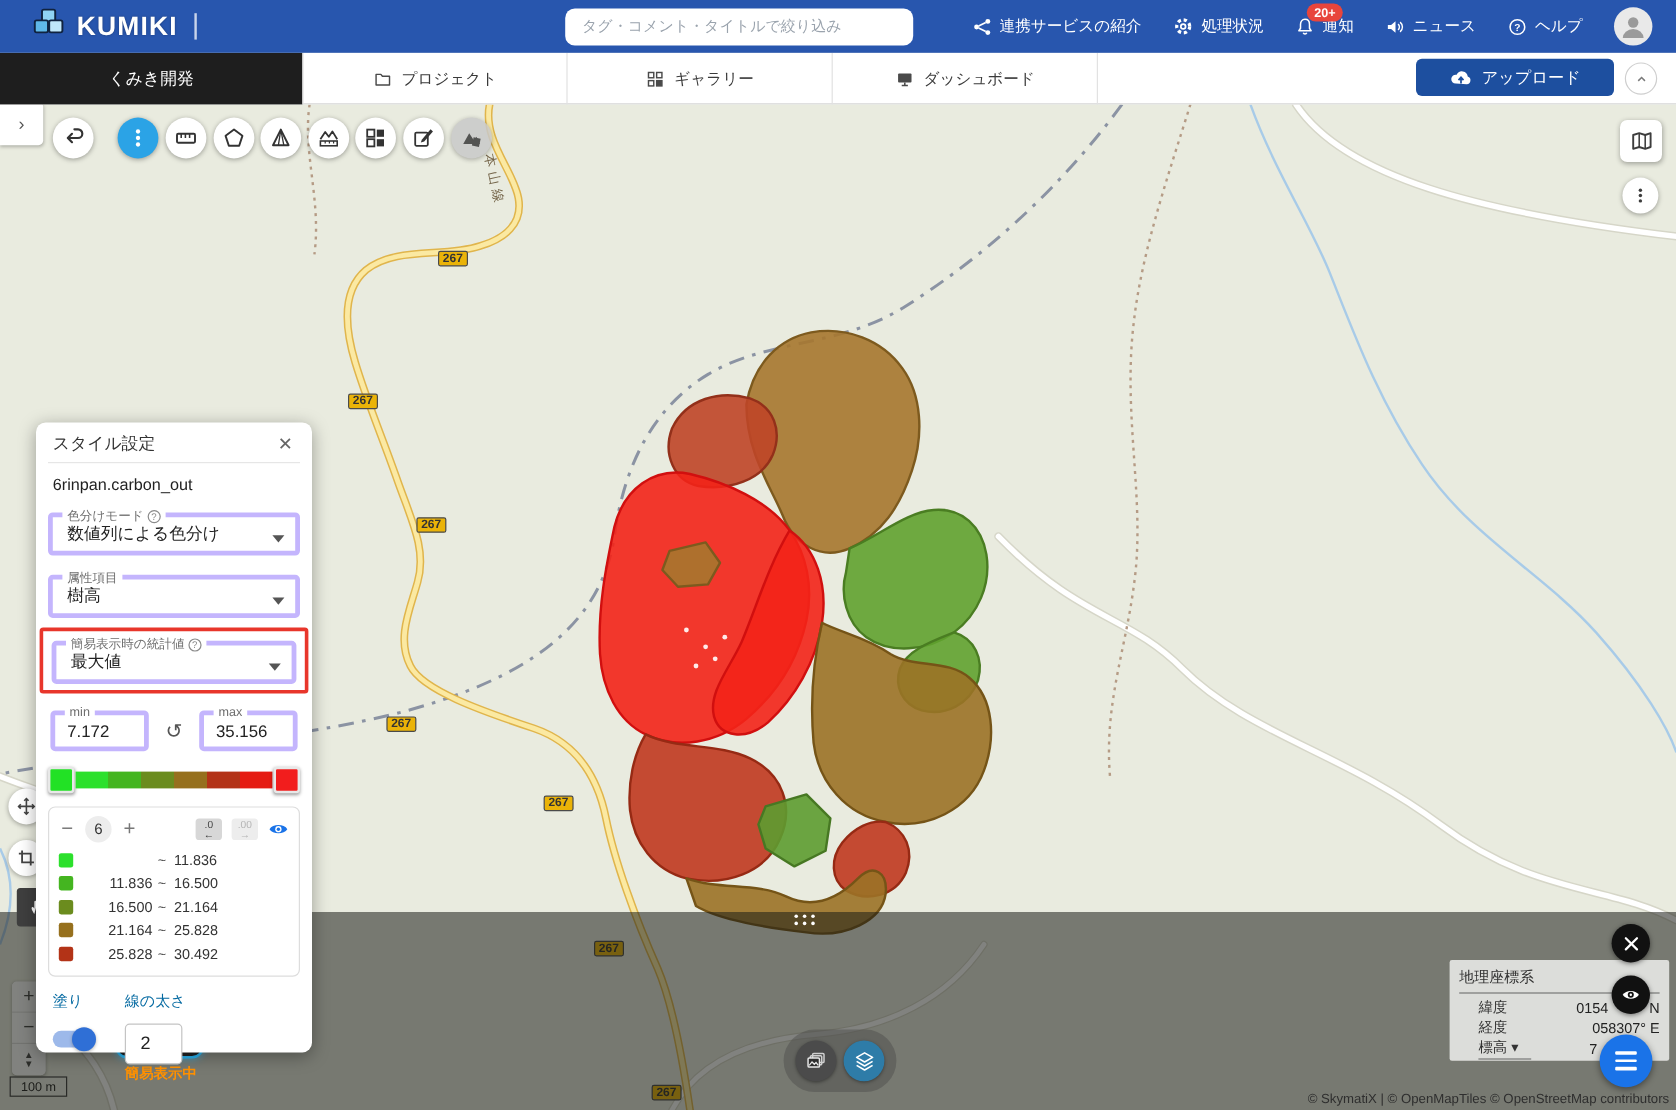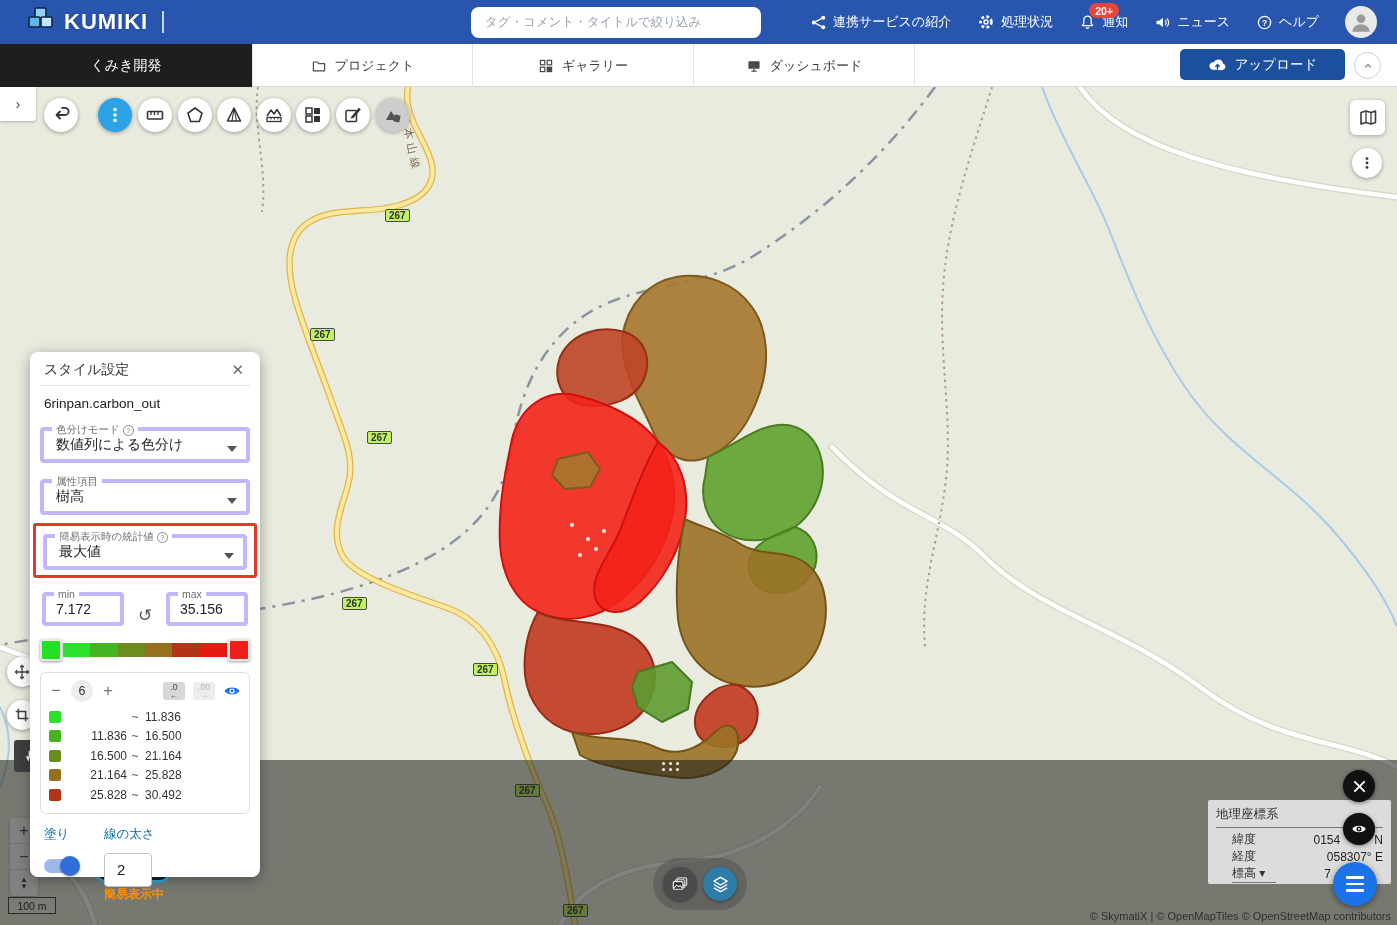--- a/index.html
+++ b/index.html
@@ -25,21 +25,21 @@
   .workspace-tab { width:252px; height:43px; background:#1e1e1e; color:#fff; font-size:14px; display:flex; align-items:center; justify-content:center; }
   .nav-tabs { display:flex; }
   .nav-tab { width:221px; height:43px; display:flex; align-items:center; justify-content:center; gap:8px; font-size:13px; color:#3a3a3a; border-right:1px solid #e2e2e2; cursor:pointer; }
   .nav-tab:first-child { border-left:1px solid #e2e2e2; }
   .upload-btn { position:absolute; left:1180px; top:5px; width:165px; height:31px; background:#1d4f9f; color:#fff; border:none; border-radius:5px; font-size:13.5px; display:flex; align-items:center; justify-content:center; gap:8px; cursor:pointer; }
   .collapse-btn { position:absolute; left:1354px; top:8px; width:27px; height:27px; border-radius:50%; background:#fff; border:1px solid #cfcfcf; display:flex; align-items:center; justify-content:center; cursor:pointer; }
 
   
   .map-area { position:absolute; top:87px; left:0; width:1397px; height:838px; }
   .map-svg { position:absolute; top:0; left:0; z-index:1; }
-  .route-badge { position:absolute; z-index:1; background:#bef264; border:1.5px solid #4a4a4a; border-radius:2px; font-size:10px; font-weight:bold; color:#333; line-height:11px; padding:0 3px;margin-left:20px; }
+  .route-badge { position:absolute; z-index:1; background:#eab308; border:1.5px solid #4a4a4a; border-radius:2px; font-size:10px; font-weight:bold; color:#333; line-height:11px; padding:0 3px; }
 
   .circle-btn { position:absolute; border-radius:50%; background:#fff; box-shadow:0 1px 4px rgba(0,0,0,.35); display:flex; align-items:center; justify-content:center; cursor:pointer; }
   .tool-circle { width:34px; height:34px; top:11px; z-index:5; }
   .tool-active { background:#2ba3e6; }
   .tool-disabled { background:#c9c9c9; opacity:.85; }
 
   .expand-tab { position:absolute; top:-2px; left:0; width:36px; height:36px; background:#fff; border-radius:0 4px 4px 0; box-shadow:0 1px 3px rgba(0,0,0,.25); display:flex; align-items:center; justify-content:center; z-index:5; font-size:15px; color:#555; cursor:pointer; }
 
   .date-filter { position:absolute; top:13px; left:1078px; width:234px; height:34px; background:#fff; border-radius:5px; box-shadow:0 1px 4px rgba(0,0,0,.3); display:flex; align-items:center; gap:8px; padding:0 10px; z-index:5; }
   .date-filter input { border:none; outline:none; font-size:13.5px; width:170px; color:#333; }
@@ -85,21 +85,21 @@
   .sp-title { font-size:14px; color:#333; }
   .sp-close { font-size:15px; color:#666; cursor:pointer; padding:2px 4px; }
   .sp-layer { font-size:13.5px; color:#222; padding:10px 4px 2px; }
   .fld { position:relative; border:4px solid #c4b5fd; border-radius:4px; height:36px; display:flex; align-items:center; padding:0 24px 0 12px; font-size:14px; color:#222; cursor:pointer; background:#fff; }
   .fld-label { position:absolute; top:-8px; left:8px; background:#fff; padding:0 4px; font-size:10.5px; color:#6e6e6e; display:flex; align-items:center; gap:3px; white-space:nowrap; }
   .help-q { width:11px; height:11px; border:1px solid #8a8a8a; border-radius:50%; font-size:8px; line-height:10px; text-align:center; color:#8a8a8a; display:inline-block; }
   .caret { position:absolute; right:9px; top:15px; width:0; height:0; border-left:5px solid transparent; border-right:5px solid transparent; border-top:6px solid #555; }
   .m-t14 { margin-top:14px; } .m-t16 { margin-top:16px; }
   .red-box { border:3px solid #e8362b; border-radius:3px; padding:8px 4px 5px; margin:8px -7px 0; }
   .red-box .fld { margin:0 3px; }
-  .minmax-row { display:flex; align-items:flex-end; justify-content:space-between; margin-top:14px; padding:0 2px; }
+  .minmax-row { display:flex; align-items:center; justify-content:space-between; margin-top:14px; padding:0 2px; }
   .minmax-row .fld { width:82px; height:34px; padding:0 10px; font-size:14px; }
   .reset-btn { font-size:17px; color:#555; background:none; border:none; cursor:pointer; }
   .grad-row { display:flex; align-items:center; margin-top:12px; height:24px; }
   .grad-handle { width:22px; height:22px; border-radius:3px; border:2px solid #e8e8e8; box-shadow:0 1px 3px rgba(0,0,0,.4); cursor:pointer; flex:none; }
   .grad-bar { flex:1; height:14px; margin:0 1px; cursor:pointer; }
   .legend-card { border:1px solid #ddd; border-radius:6px; margin-top:10px; padding:6px 8px 8px; }
   .legend-head { display:flex; align-items:center; gap:8px; height:24px; }
   .step-btn { background:none; border:none; font-size:17px; color:#777; cursor:pointer; line-height:14px; padding:0 2px; }
   .count-pill { width:22px; height:22px; border-radius:50%; background:#ededed; font-size:12.5px; color:#333; display:flex; align-items:center; justify-content:center; }
   .legend-head .spacer { flex:1; }

